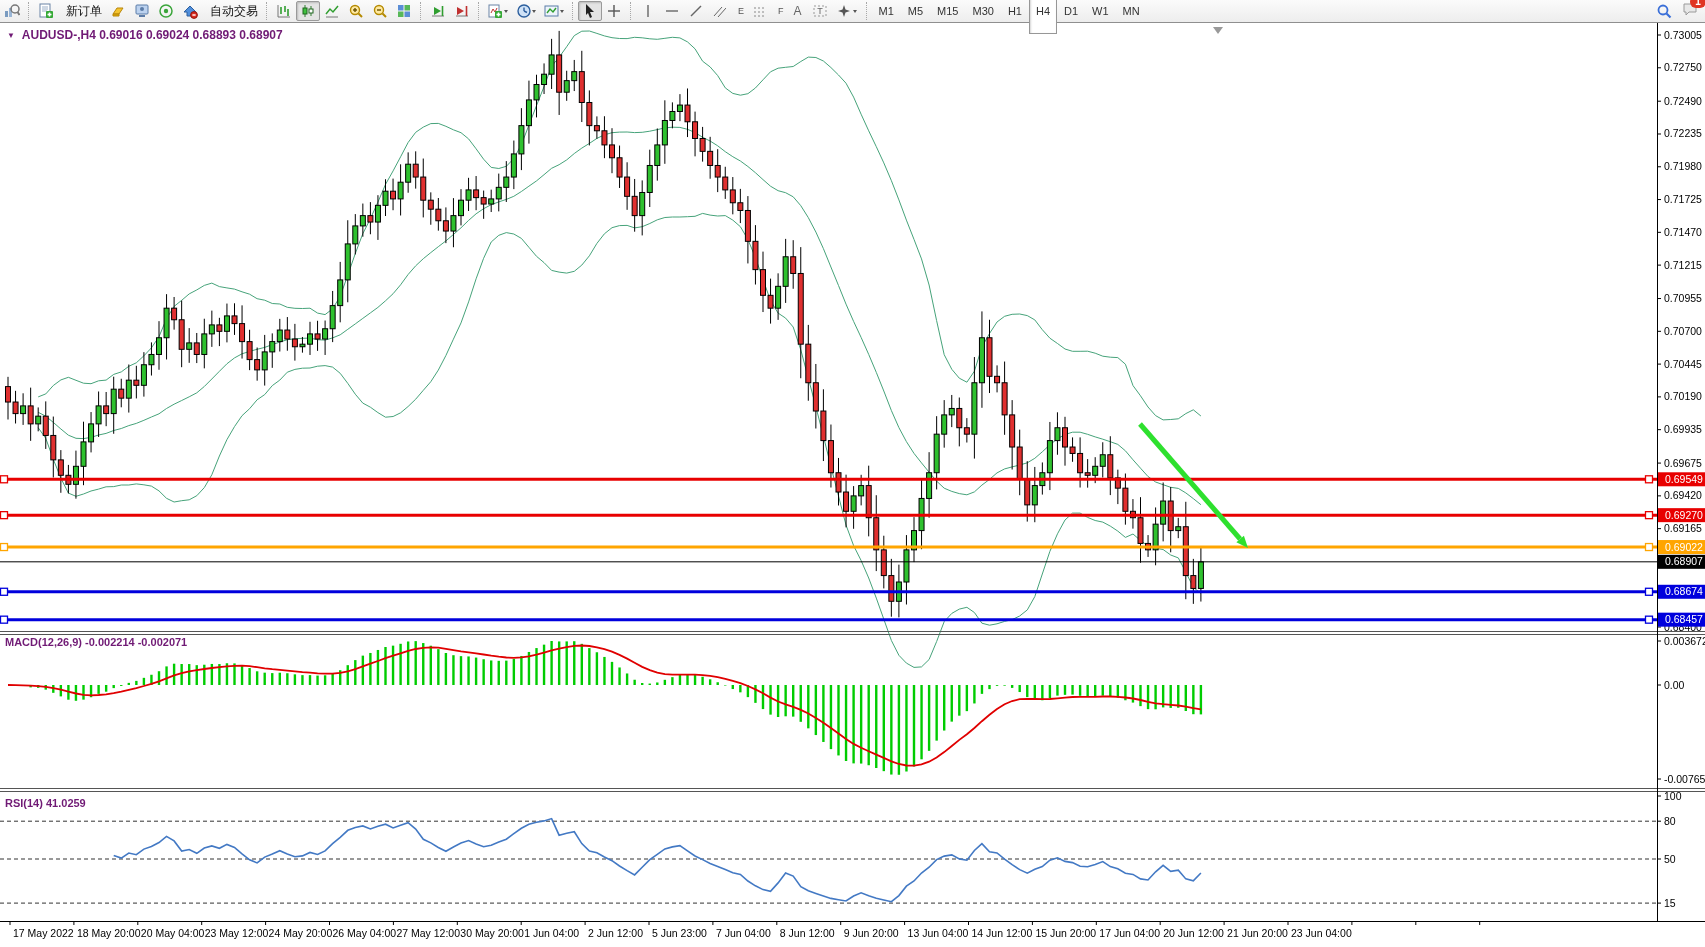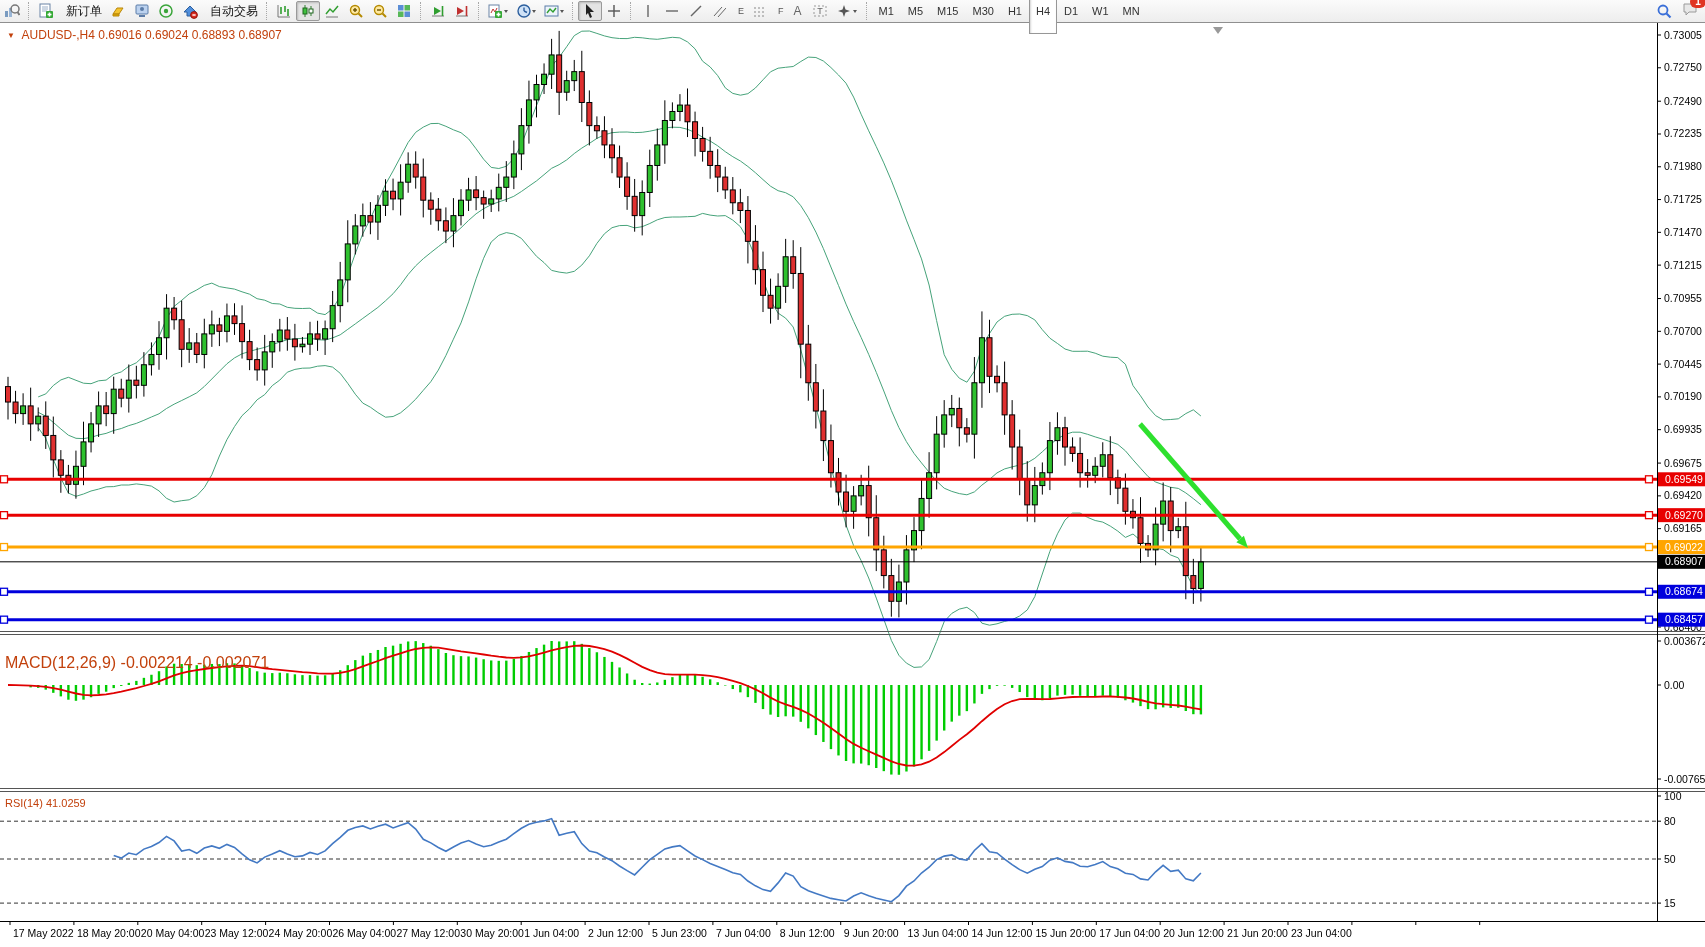--- a/index.html
+++ b/index.html
@@ -11,24 +11,24 @@
     border:1px solid transparent;border-radius:2px;font-size:12px;color:#111;padding:0 3px;box-sizing:border-box;}
   .tbtn.pressed{background:#e4e4e4;border-color:#9a9a9a;box-shadow:inset 1px 1px 2px rgba(0,0,0,.18);}
   .sep{width:1px;height:18px;border-left:1px dotted #a8a8a8;margin:0 4px;}
   .tf{font-size:11px;color:#333;height:20px;padding:12px 6px;display:flex;align-items:center;border:1px solid transparent;}
   .tf.active{background:#fff;border-color:#979797;box-shadow:inset 1px 1px 2px #d5d5d5;}
   #tb-right{position:absolute;right:6px;top:1px;display:flex;align-items:center;gap:10px;}
   .badge{position:absolute;right:-7px;top:-5px;background:#e03422;color:#fff;border-radius:8px;
     font-size:10px;line-height:12px;min-width:12px;text-align:center;padding:0 2px;font-weight:bold;}
   .iletter{font-size:9px;color:#555;}
   
-  .ovl{position:absolute;z-index:5;color:#c2410c;white-space:nowrap;}
+  .ovl{position:absolute;z-index:5;color:#701a75;white-space:nowrap;font-weight:bold;}
   #title{left:7px;top:28px;font-size:12px;}
   #title .tri{font-size:8px;vertical-align:1px;margin-right:4px;}
-  #macdlbl{left:5px;top:654px;font-size:16px;}
+  #macdlbl{left:5px;top:636px;font-size:11px;}
   #rsilbl{left:5px;top:797px;font-size:11px;}
   #csvg{position:absolute;left:0;top:0;z-index:1;}
 </style>
 </head>
 <body>
 
 <div id="toolbar">
   <div class="tbtn">
     <svg width="16" height="16">
       <rect x="1" y="8" width="3" height="6" fill="#7a9bc0"></rect>

